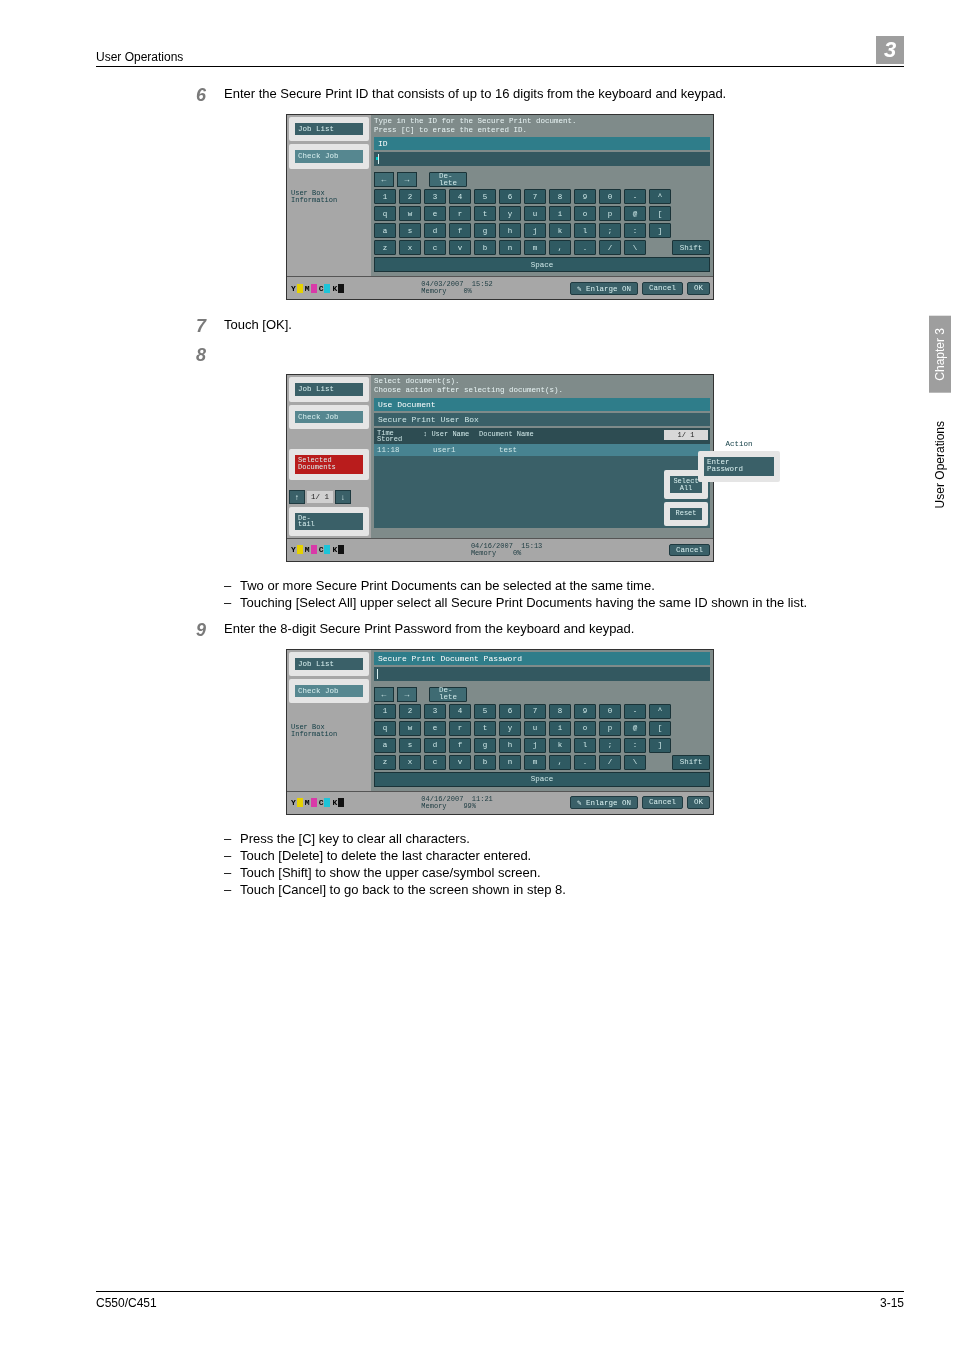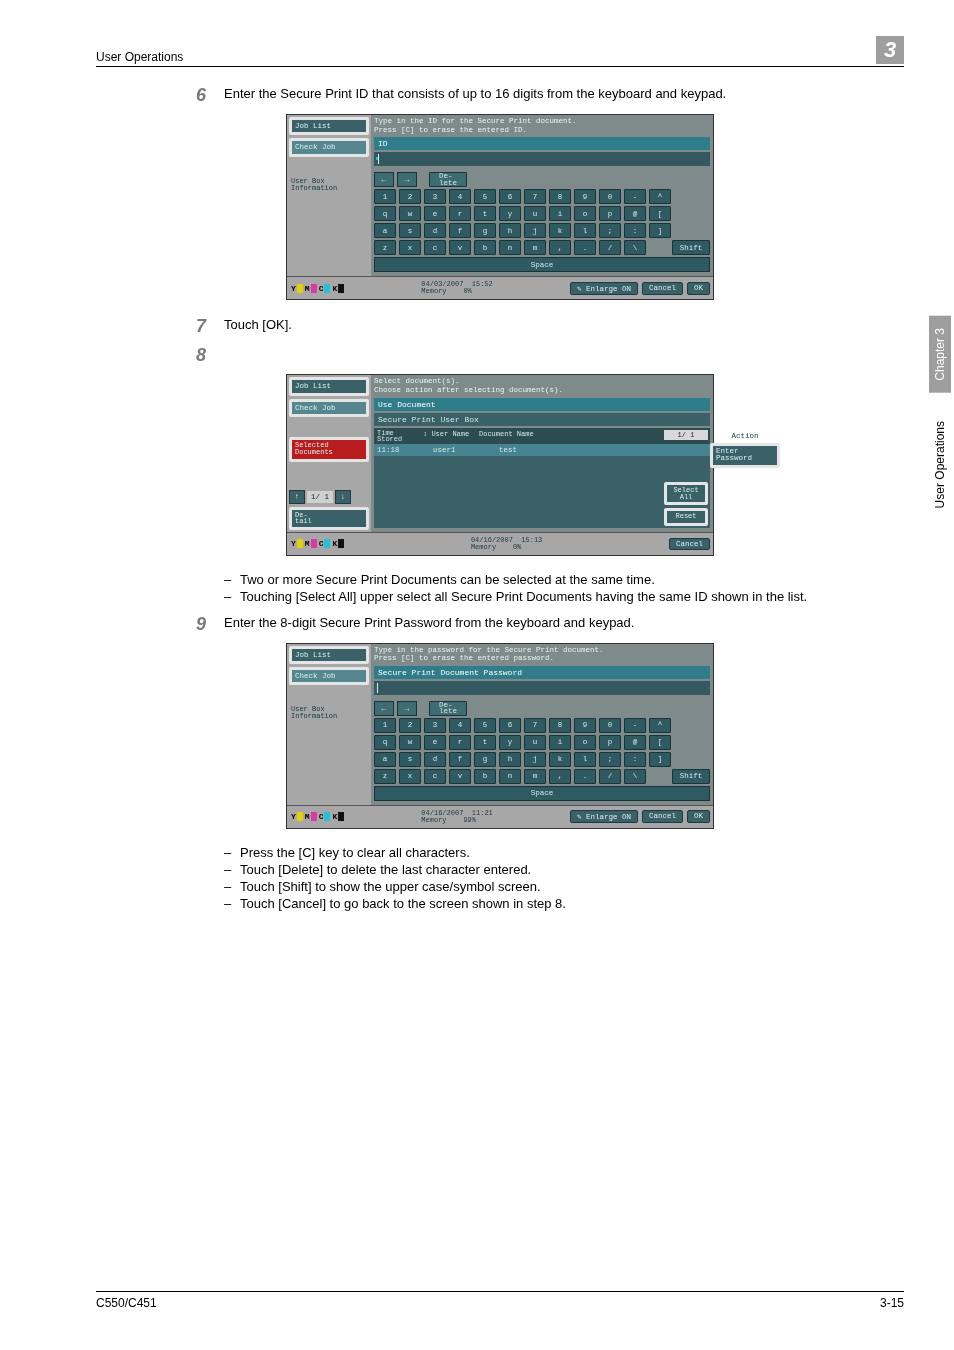--- a/index.html
+++ b/index.html
@@ -60,21 +60,21 @@
     width: 426px; margin: 4px auto 16px auto;
     background: #a7a7a7; border: 1px solid #333;
     font-family: "Courier New", monospace; font-size: 8px; color: #eaf6f6;
   }
   .shot-inner { display: flex; }
   .shot-side {
     width: 80px; background: #a7a7a7; padding: 2px;
     display: flex; flex-direction: column; gap: 3px;
   }
   .sbtn {
-    background: #3a6068; color: #d9f0f0; border: 3px solid #e5e5e5;
+    background: #3a6068; color: #d9f0f0; border: 6px solid #e5e5e5;
     padding: 2px 3px; border-radius: 2px; font-size: 7.5px; line-height: 1.1;
   }
   .sbtn.lt { background: #568790; }
   .sbtn.sel { background: #b91c1c; }
   .slabel { color: #0e3a42; font-size: 7px; padding: 1px 2px; line-height: 1; }
   .shot-main { flex: 1; background: #7f8b8a; padding: 2px 3px; }
   .instr { color: #e8f4f4; font-size: 7.5px; line-height: 1.15; margin-bottom: 3px;}
   .tabbar { background: #2f7d8a; color: #fff; padding: 2px 4px; font-size: 8px; margin-bottom: 2px;}
   .tabbar2 { background: #3a6068; color: #d0e8e8; padding: 2px 4px; font-size: 8px; margin-bottom: 2px;}
   .field {
@@ -120,21 +120,21 @@
   .dhead { display:flex; gap:6px; font-size:7px; padding:2px 3px; background:#2d4c52;}
   .drow { display:flex; gap:16px; font-size:7.5px; padding:2px 3px; background:#478391;}
   .rside {
     position:absolute; right:2px; top:2px; bottom:2px; width:44px;
     display:flex; flex-direction:column; justify-content:space-between;
   }
   .rside .grp { display:flex; flex-direction:column; gap:3px; }
   .pagectl { display:flex; gap:2px; align-items:center; margin-top:4px;}
   .pagectl .pbtn { width:14px; height:12px; background:#3a6068; border:1px solid #1f3a40; color:#d0e8e8; display:flex; align-items:center; justify-content:center; font-size:8px;}
   .pagectl .plabel { background:#d0d0d0; color:#222; font-size:7.5px; padding:0 4px; height:12px; display:flex; align-items:center;}
-  .action-col { position:absolute; right:-70px; top:4px; width:70px; }
+  .action-col { position:absolute; right:-70px; top:12px; width:82px; }
   .action-col .albl { color:#0e3a42; font-size:7.5px; text-align:center; margin-bottom:3px;}
   .relwrap { position:relative;border-radius:15px; }
 </style>
 </head>
 <body>
 
 <div class="page">
   <div class="header">
     <span class="header-left">User Operations</span>
     <span class="header-right">3</span>
@@ -353,22 +353,20 @@
   <div class="shot">
     <div class="shot-inner">
       <div class="shot-side">
         <div class="sbtn">Job List</div>
         <div class="sbtn lt">Check Job</div>
         <div style="height:14px"></div>
         <div class="slabel" style="white-space:pre-line">User Box
 Information</div>
       </div>
       <div class="shot-main">
-        <div class="instr" style="white-space:pre-line">Type in the password for the Secure Print document.
-Press [C] to erase the entered password.</div>
         <div class="tabbar">Secure Print Document Password</div>
         <div class="field">
             <span class="cursor" style="left:3px"></span>
           </div>
         <div class="kbrow">
           <div class="arrow-key">←</div>
           <div class="arrow-key">→</div>
           <div style="width:6px"></div>
           <div class="key wide lg" style="white-space:pre-line; line-height:0.9">De-
 lete</div>

